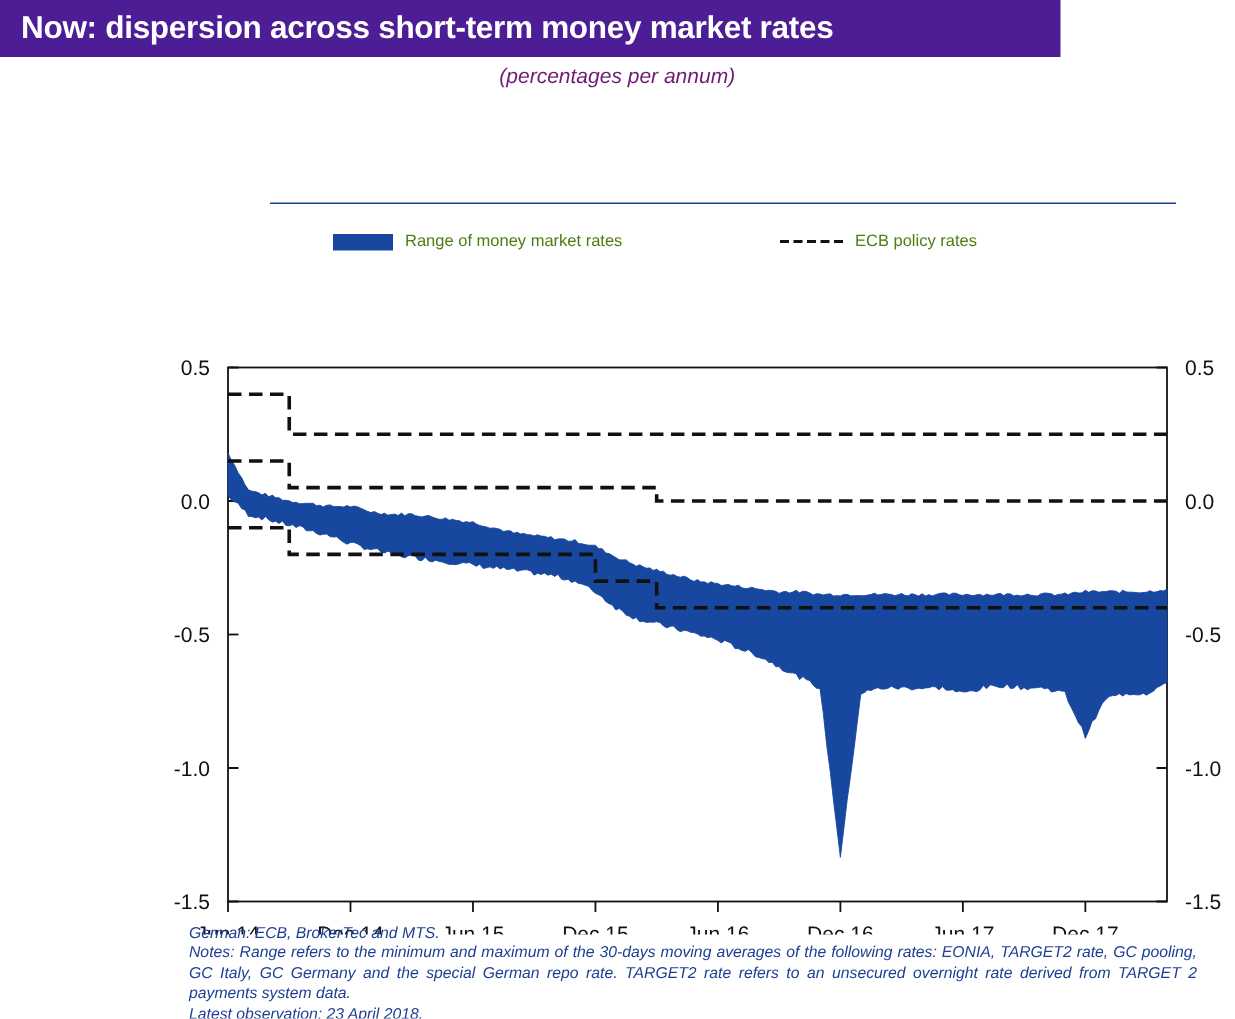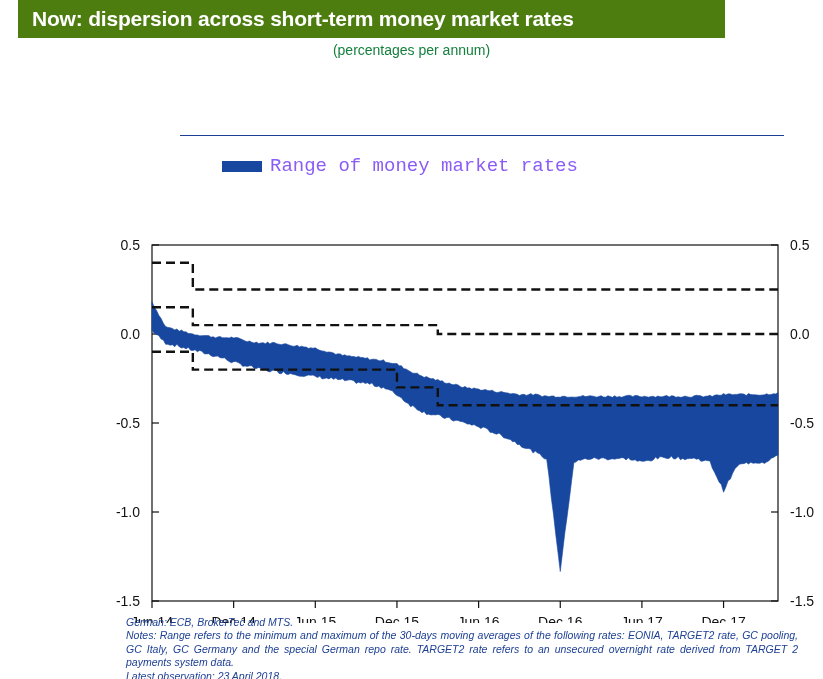--- a/index.html
+++ b/index.html
@@ -13,24 +13,23 @@
     font-family: "Liberation Sans", sans-serif;
     position: relative;
     overflow: hidden;
   }
   .slide-header {
     position: absolute;
     left: 0;
     top: 0;
     width: 707px;
     height: 38px;
-    background: #4d7c0f;
+    background: #4c1d95;
     display: flex;
     align-items: center;
-    margin-left: 18px;
   }
   .slide-header .title-text {
     color: #ffffff;
     font-size: 21px;
     font-weight: bold;
     padding-left: 14px;
     letter-spacing: -0.2px;
   }
   .chart-area {
     position: absolute;
@@ -41,22 +40,23 @@
   }
   .chart-title {
     text-align: center;
     color: #1c3f94;
     font-size: 17px;
     font-weight: bold;
     margin-top: 48px;
   }
   .chart-subtitle {
     text-align: center;
-    color: #15803d;
+    color: #701a75;
     font-size: 14px;
+    font-style: italic;
     margin-top: 4px;
   }
   .title-rule {
     position: absolute;
     left: 180px;
     top: 97px;
     width: 604px;
     height: 1px;
     background: #1c3f94;
   }
@@ -64,23 +64,22 @@
     position: absolute;
     left: 180px;
     top: 115px;
     width: 604px;
     height: 24px;
   }
   .legend-item {
     position: absolute;
     display: flex;
     align-items: center;
-    font-size: 19px;
-    color: #8b5cf6;
-    font-family: Liberation Mono, monospace;
+    font-size: 11px;
+    color: #4d7c0f;
   }
   .legend-item.range { left: 42px; top: 2px; }
   .legend-item.policy { left: 340px; top: 2px; }
   .swatch-range {
     width: 40px;
     height: 11px;
     background: #17479e;
     margin-right: 8px;
   }
   .swatch-policy {
@@ -127,20 +126,24 @@
 <div class="chart-area">
 
   <div class="chart-subtitle">(percentages per annum)</div>
   <div class="title-rule"></div>
 
   <div class="legend">
     <div class="legend-item range">
       <span class="swatch-range"></span>
       <span>Range of money market rates</span>
     </div>
+    <div class="legend-item policy">
+      <span class="swatch-policy"></span>
+      <span>ECB policy rates</span>
+    </div>
   </div>
 
   <div class="plot-wrap">
     <svg class="plot" id="plot-svg" width="823" height="440">
         <rect x="152" y="62" width="626" height="356" fill="none" stroke="#111111" stroke-width="1.2"></rect>
         <line x1="152" y1="62" x2="159" y2="62" stroke="#111111" stroke-width="1.2"></line>
         <line x1="771" y1="62" x2="778" y2="62" stroke="#111111" stroke-width="1.2"></line>
         <text x="140" y="67" text-anchor="end" class="axis-label">0.5</text>
         <text x="790" y="67" text-anchor="start" class="axis-label">0.5</text>
         <line x1="152" y1="151" x2="159" y2="151" stroke="#111111" stroke-width="1.2"></line>

